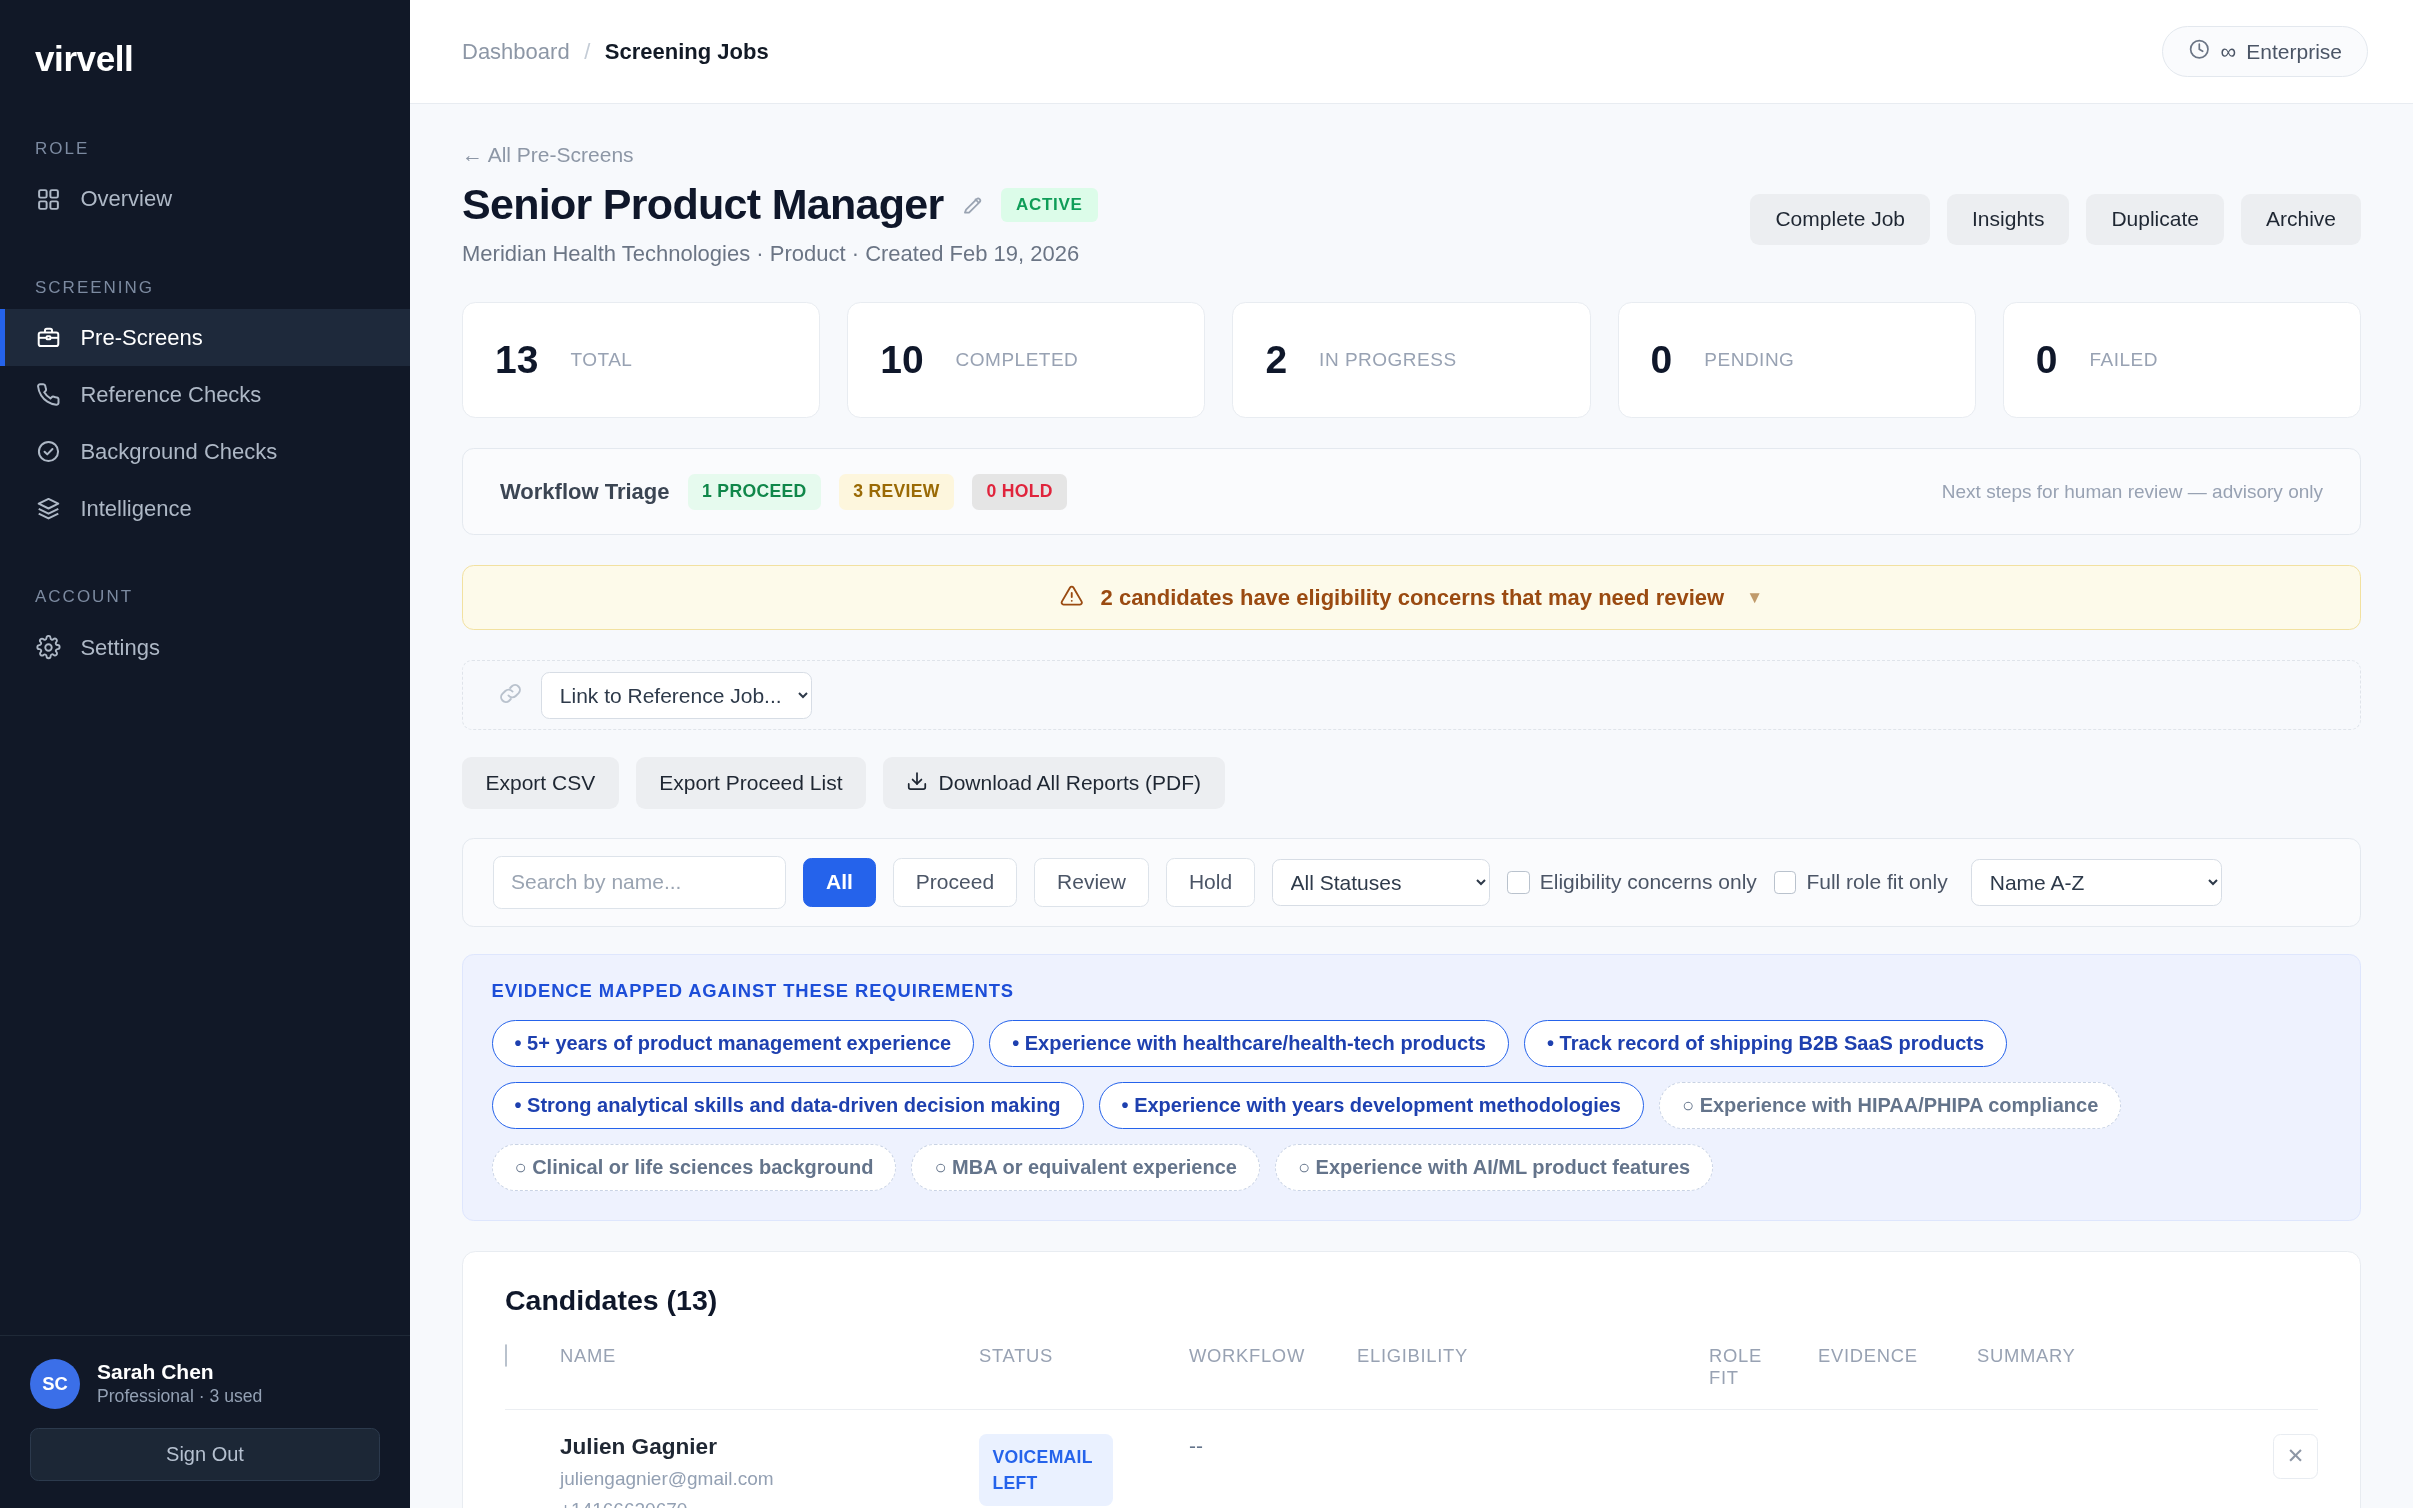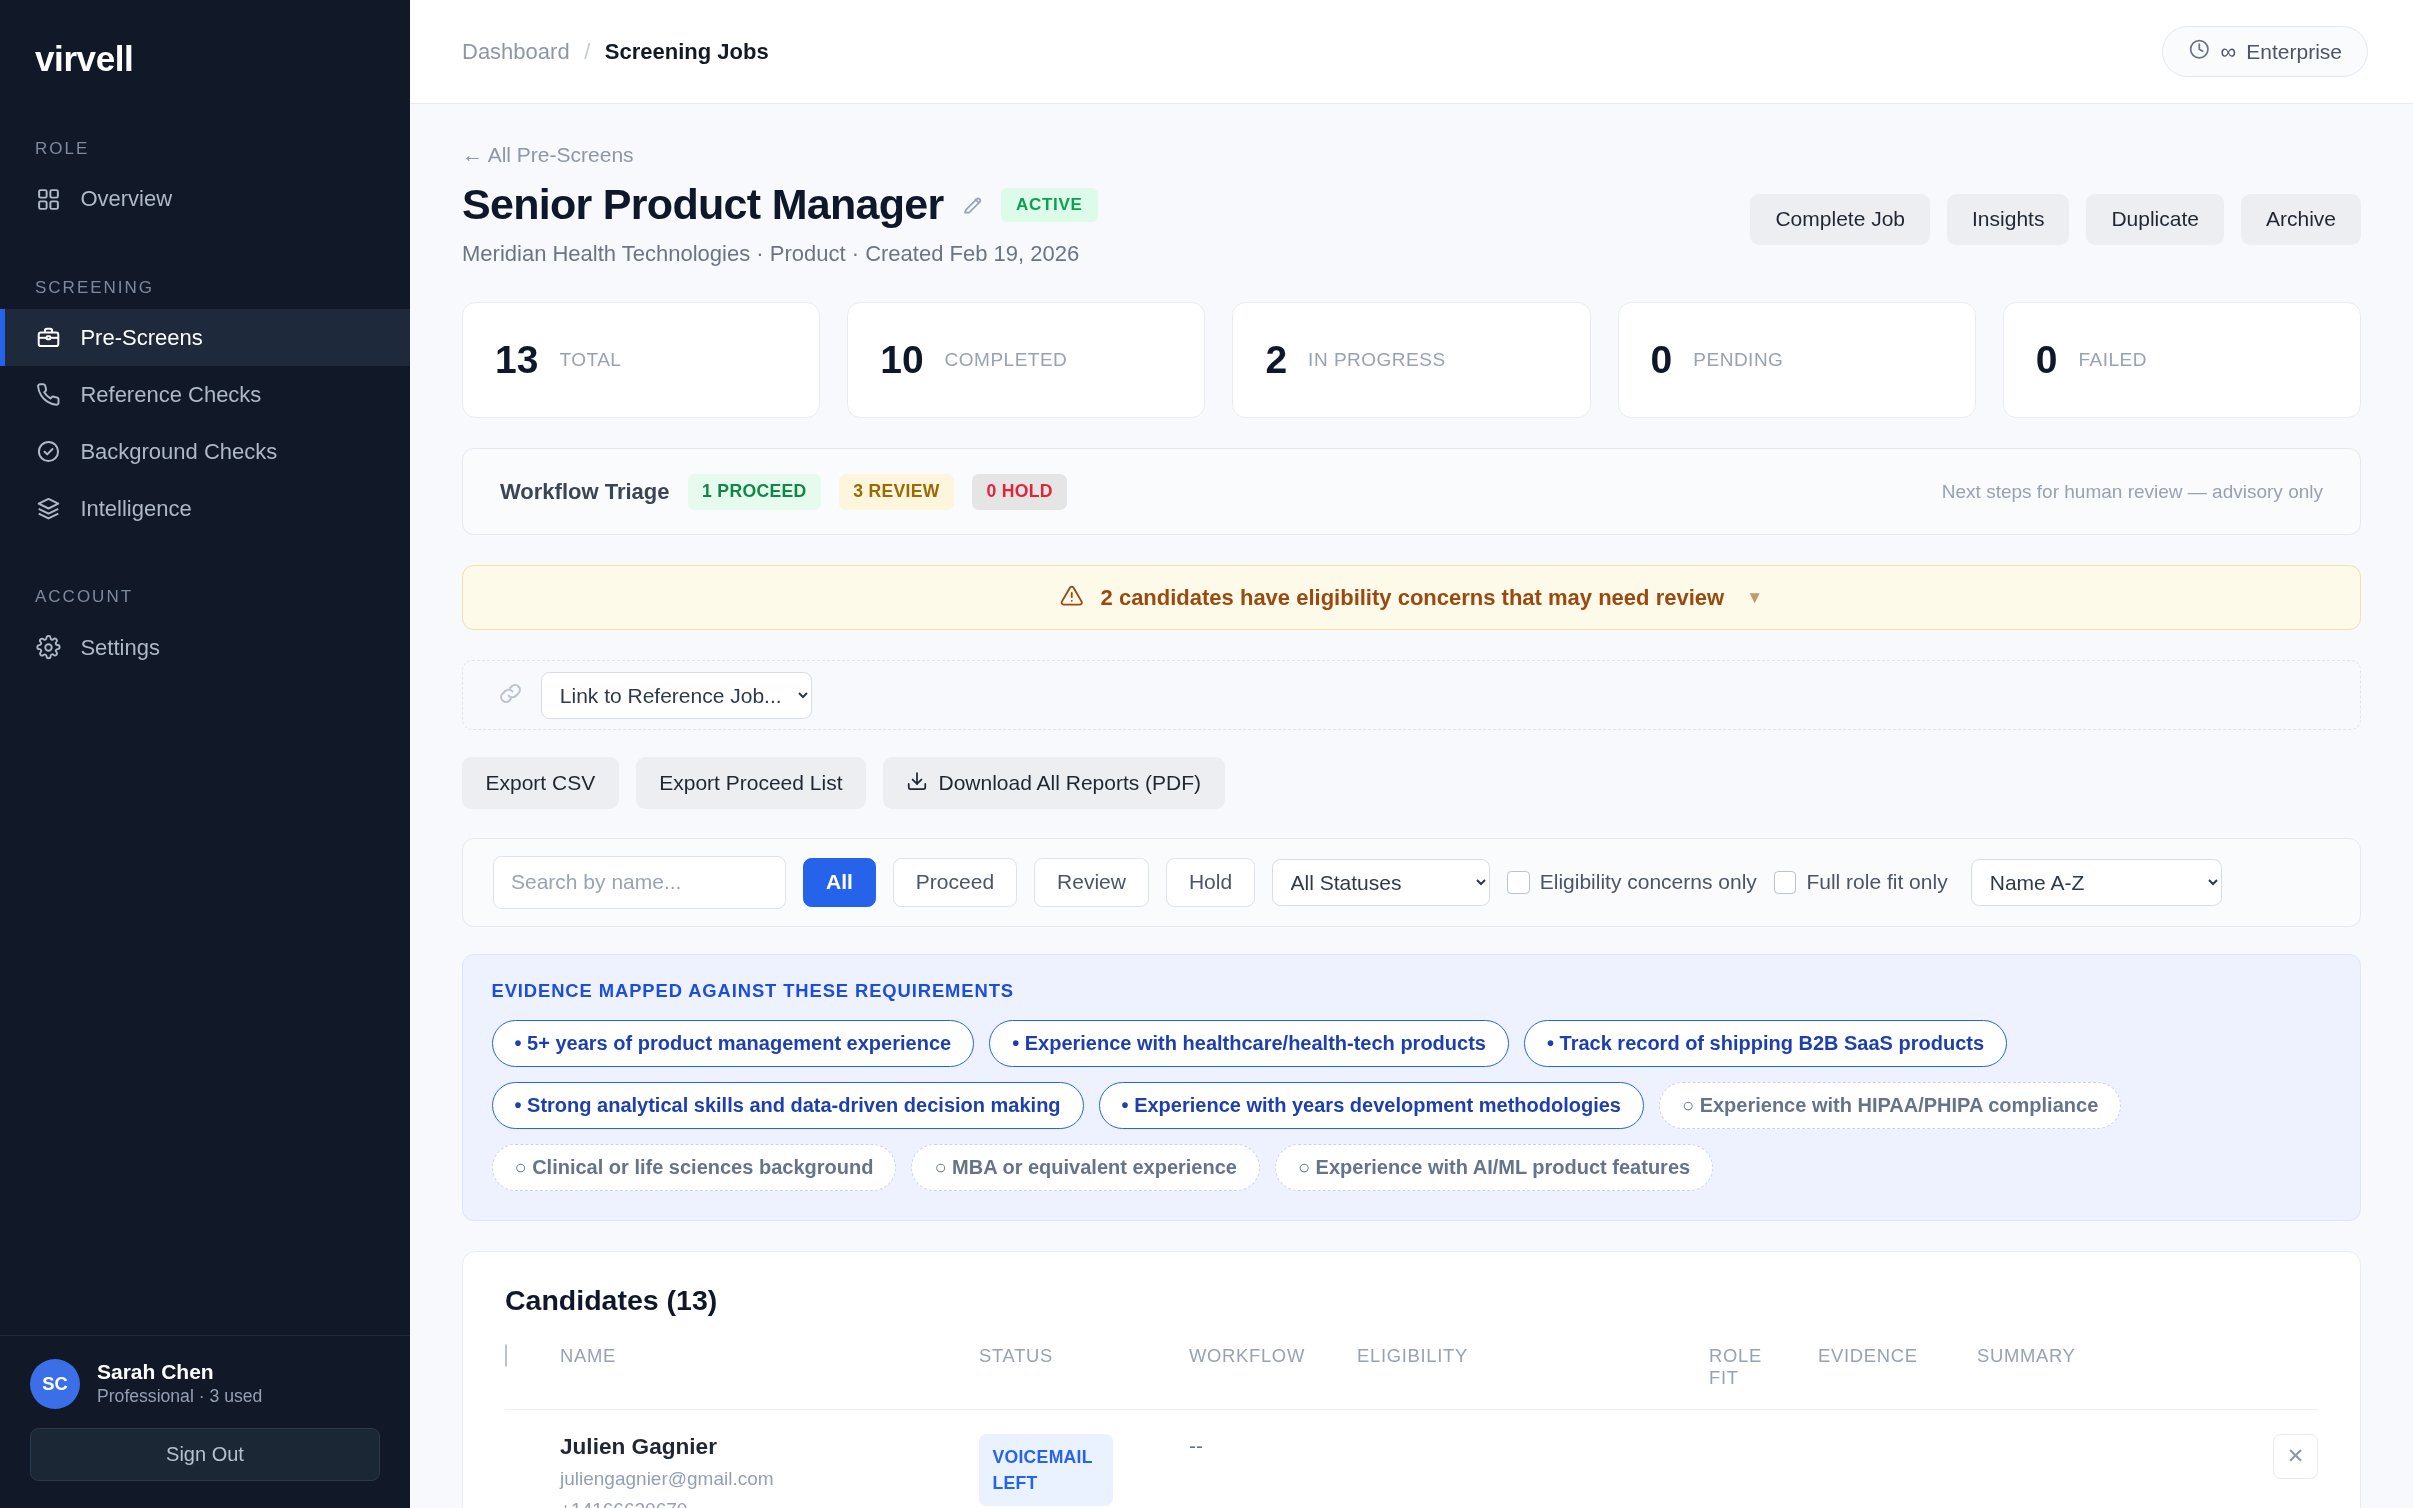--- a/index.html
+++ b/index.html
@@ -159,21 +159,21 @@
 
   .stats-row { display: flex; gap: 27px; margin-top: 35px; }
   .stat-card {
     flex: 1;
     background: #ffffff;
     border: 0.8px solid #e8ecf1;
     border-radius: 13.4px;
     height: 116px;
     display: flex;
     align-items: center;
-    gap: 21px;
+    gap: 32px;
     padding: 0 32px;
   }
   .stat-num { font-size: 39px; font-weight: 700; color: #0f172a; }
   .stat-label { font-size: 19px; color: #98a2b3; letter-spacing: 0.5px; }
 
   .triage-bar {
     margin-top: 30px;
     background: #fafbfd;
     border: 0.8px solid #e4e9ef;
     border-radius: 11.7px;

